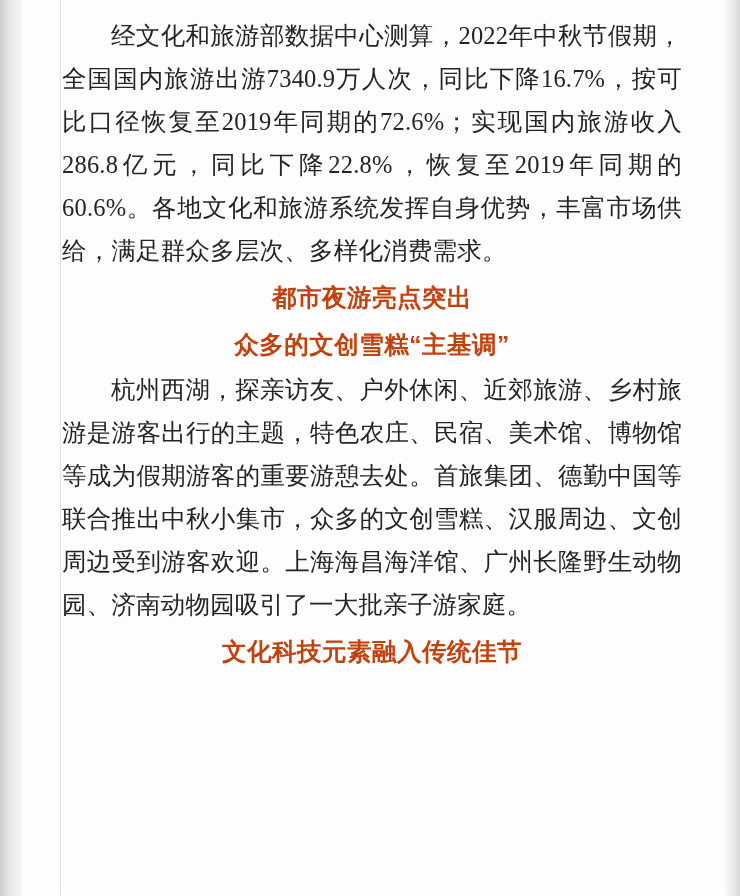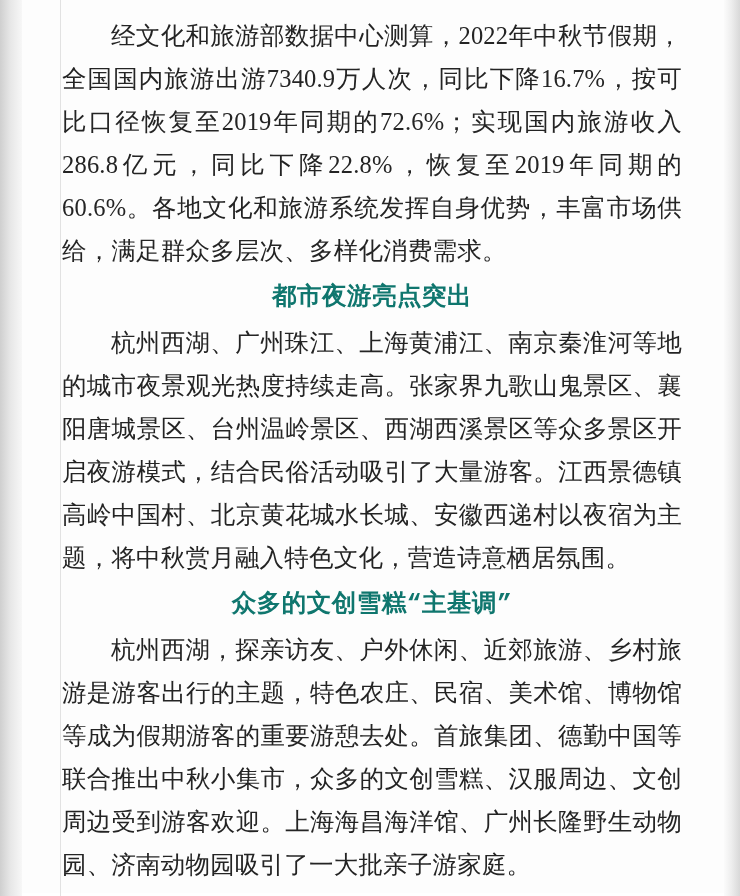--- a/index.html
+++ b/index.html
@@ -60,38 +60,37 @@
     color: #242424;
     text-align: justify;
     text-indent: 2em;
     letter-spacing: 0.2px;
     font-family: "Liberation Serif", serif;
   }
   h2.heading {
     margin: 4px 0 2px 0;
     font-size: 24.5px;
     line-height: 43px;
-    color: #0f766e;
+    color: #c2410c;
     text-align: center;
     font-weight: bold;
     letter-spacing: 0.5px;
-    font-family: Liberation Mono, monospace;
+    font-family: Liberation Sans, sans-serif;
   }
   .block { margin-bottom: 0; }
 </style>
 </head>
 <body>
 
 <div class="page">
   <div class="edge-left"></div>
   <div class="edge-left-line"></div>
   <div class="edge-right"></div>
 
   <div class="content">
     <p class="para block">经文化和旅游部数据中心测算，2022年中秋节假期，全国国内旅游出游7340.9万人次，同比下降16.7%，按可比口径恢复至2019年同期的72.6%；实现国内旅游收入286.8亿元，同比下降22.8%，恢复至2019年同期的60.6%。各地文化和旅游系统发挥自身优势，丰富市场供给，满足群众多层次、多样化消费需求。</p>
     <h2 class="heading block">都市夜游亮点突出</h2>
-    <p class="para block">杭州西湖、广州珠江、上海黄浦江、南京秦淮河等地的城市夜景观光热度持续走高。张家界九歌山鬼景区、襄阳唐城景区、台州温岭景区、西湖西溪景区等众多景区开启夜游模式，结合民俗活动吸引了大量游客。江西景德镇高岭中国村、北京黄花城水长城、安徽西递村以夜宿为主题，将中秋赏月融入特色文化，营造诗意栖居氛围。</p>
     <h2 class="heading block">众多的文创雪糕“主基调”</h2>
     <p class="para block">杭州西湖，探亲访友、户外休闲、近郊旅游、乡村旅游是游客出行的主题，特色农庄、民宿、美术馆、博物馆等成为假期游客的重要游憩去处。首旅集团、德勤中国等联合推出中秋小集市，众多的文创雪糕、汉服周边、文创周边受到游客欢迎。上海海昌海洋馆、广州长隆野生动物园、济南动物园吸引了一大批亲子游家庭。</p>
     <h2 class="heading block">文化科技元素融入传统佳节</h2>
 
   </div>
 </div>
 
 </body></html>

